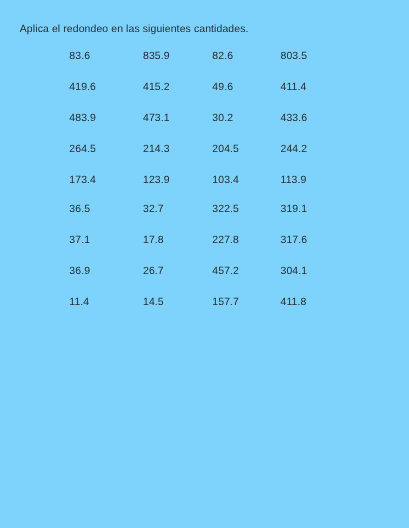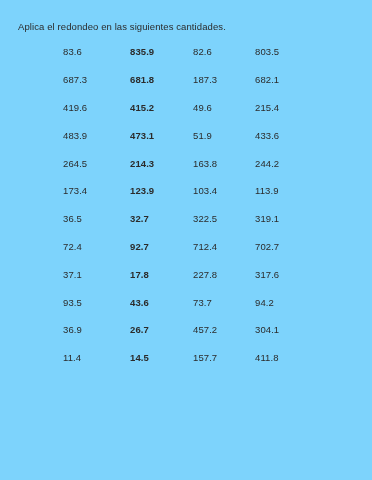--- a/index.html
+++ b/index.html
@@ -47,92 +47,74 @@
     margin: 0;
     vertical-align: middle;
     text-align: left;
     font-size: 9.5px;
     line-height: 13px;
     letter-spacing: 0.01em;
     color: #2b2b2b;
     white-space: nowrap;
   }
   #numbers-table tr td:nth-child(1) { width: 67px; }
-  #numbers-table tr td:nth-child(2) { width: 63px; font-weight: bold; }
+  #numbers-table tr td:nth-child(2) { width: 63px; }
   #numbers-table tr td:nth-child(3) { width: 62px; }
   #numbers-table tr td:nth-child(4) { width: 65px; }
 </style>
 </head>
 <body>
 
 <div id="worksheet">
 
   <div id="instruction">Aplica el redondeo en las siguientes cantidades.</div>
 
   <table id="numbers-table">
     <tbody>
         <tr>
           <td>83.6</td>
           <td>835.9</td>
           <td>82.6</td>
           <td>803.5</td>
         </tr>
         <tr>
-          <td>687.3</td>
-          <td>681.8</td>
-          <td>187.3</td>
-          <td>682.1</td>
-        </tr>
-        <tr>
           <td>419.6</td>
           <td>415.2</td>
           <td>49.6</td>
-          <td>215.4</td>
+          <td>411.4</td>
         </tr>
         <tr>
           <td>483.9</td>
           <td>473.1</td>
-          <td>51.9</td>
+          <td>30.2</td>
           <td>433.6</td>
         </tr>
         <tr>
           <td>264.5</td>
           <td>214.3</td>
-          <td>163.8</td>
+          <td>204.5</td>
           <td>244.2</td>
         </tr>
         <tr>
           <td>173.4</td>
           <td>123.9</td>
           <td>103.4</td>
           <td>113.9</td>
         </tr>
         <tr>
           <td>36.5</td>
           <td>32.7</td>
           <td>322.5</td>
           <td>319.1</td>
         </tr>
         <tr>
-          <td>72.4</td>
-          <td>92.7</td>
-          <td>712.4</td>
-          <td>702.7</td>
-        </tr>
-        <tr>
           <td>37.1</td>
           <td>17.8</td>
           <td>227.8</td>
           <td>317.6</td>
-        </tr>
-        <tr>
-          <td>93.5</td>
-          <td>43.6</td>
-          <td>73.7</td>
-          <td>94.2</td>
         </tr>
         <tr>
           <td>36.9</td>
           <td>26.7</td>
           <td>457.2</td>
           <td>304.1</td>
         </tr>
         <tr>
           <td>11.4</td>
           <td>14.5</td>

